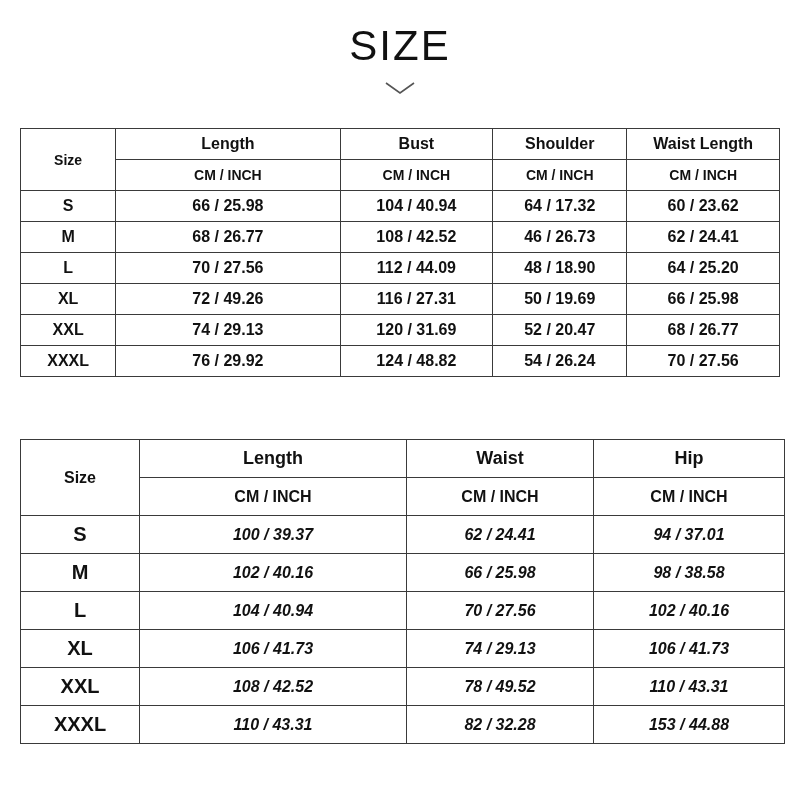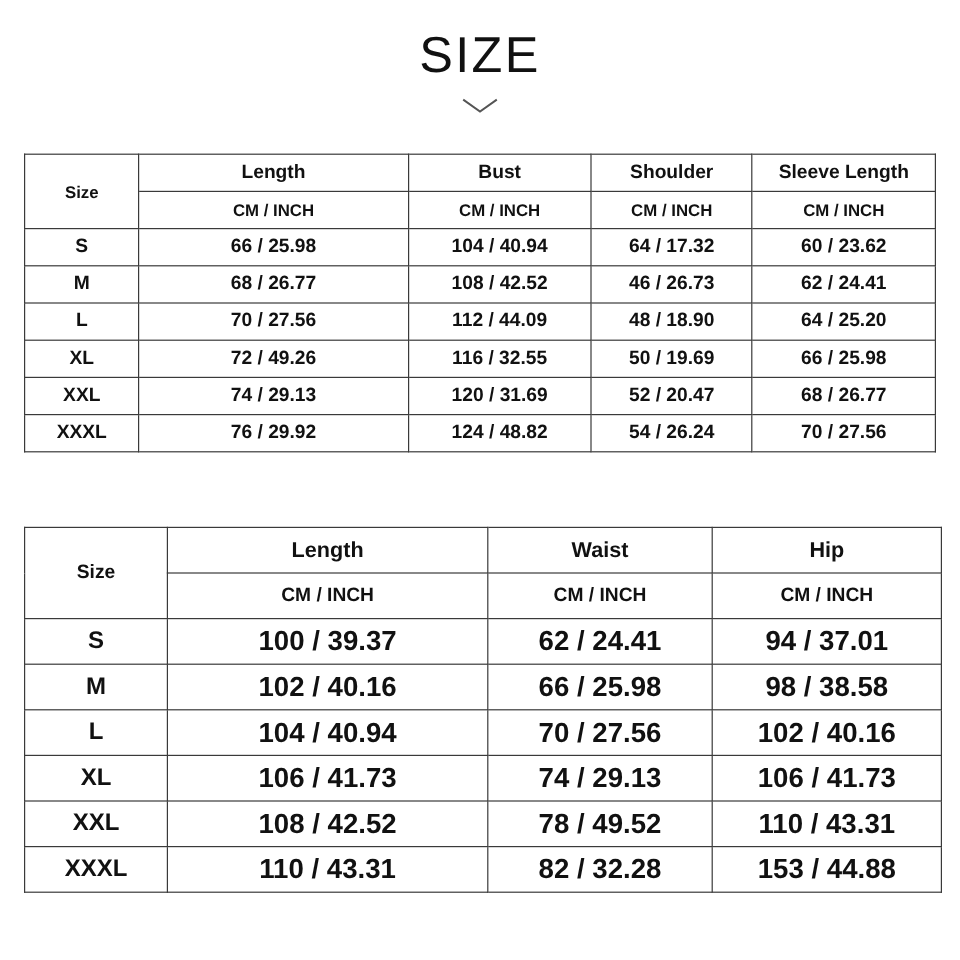--- a/index.html
+++ b/index.html
@@ -68,21 +68,21 @@
   .t1 .sizecell { font-size: 16px; }
   .t1 .corner { font-size: 14px; }
   .t1 .datacell { font-size: 16px; }
 
   
   .t2 td, .t2 th { height: 37px; font-size: 19px; }
   .t2 .hdr-main { font-size: 18px; }
   .t2 .unit { font-size: 16px; }
   .t2 .corner { font-size: 16px; }
   .t2 .sizecell { font-size: 20px; }
-  .t2 .datacell { font-size: 23px; }
+  .t2 .datacell { font-size: 16px; font-style: italic; }
 
   .nowrap { white-space: nowrap; margin-top: 14px; }
 </style>
 </head>
 <body>
 
 <div class="page">
 
   <h1 class="title">SIZE</h1>
 
@@ -93,21 +93,21 @@
   </div>
 
   <div class="table-wrap first">
     <table class="size-table t1">
       <tbody>
         <tr>
           <td class="corner" rowspan="2" style="width:92px">Size</td>
           <td class="hdr-main" style="width:218px">Length</td>
           <td class="hdr-main" style="width:148px">Bust</td>
           <td class="hdr-main" style="width:130px">Shoulder</td>
-          <td class="hdr-main" style="width:148px">Sleeve Length</td>
+          <td class="hdr-main" style="width:148px">Waist Length</td>
         </tr>
         <tr>
           <td class="unit nowrap">CM / INCH</td>
           <td class="unit nowrap">CM / INCH</td>
           <td class="unit nowrap">CM / INCH</td>
           <td class="unit nowrap">CM / INCH</td>
         </tr>
 
         <tr>
           <td class="sizecell">S</td>
@@ -126,21 +126,21 @@
         <tr>
           <td class="sizecell">L</td>
           <td class="datacell">70 / 27.56</td>
           <td class="datacell">112 / 44.09</td>
           <td class="datacell">48 / 18.90</td>
           <td class="datacell">64 / 25.20</td>
         </tr>
         <tr>
           <td class="sizecell">XL</td>
           <td class="datacell">72 / 49.26</td>
-          <td class="datacell">116 / 32.55</td>
+          <td class="datacell">116 / 27.31</td>
           <td class="datacell">50 / 19.69</td>
           <td class="datacell">66 / 25.98</td>
         </tr>
         <tr>
           <td class="sizecell">XXL</td>
           <td class="datacell">74 / 29.13</td>
           <td class="datacell">120 / 31.69</td>
           <td class="datacell">52 / 20.47</td>
           <td class="datacell">68 / 26.77</td>
         </tr>

